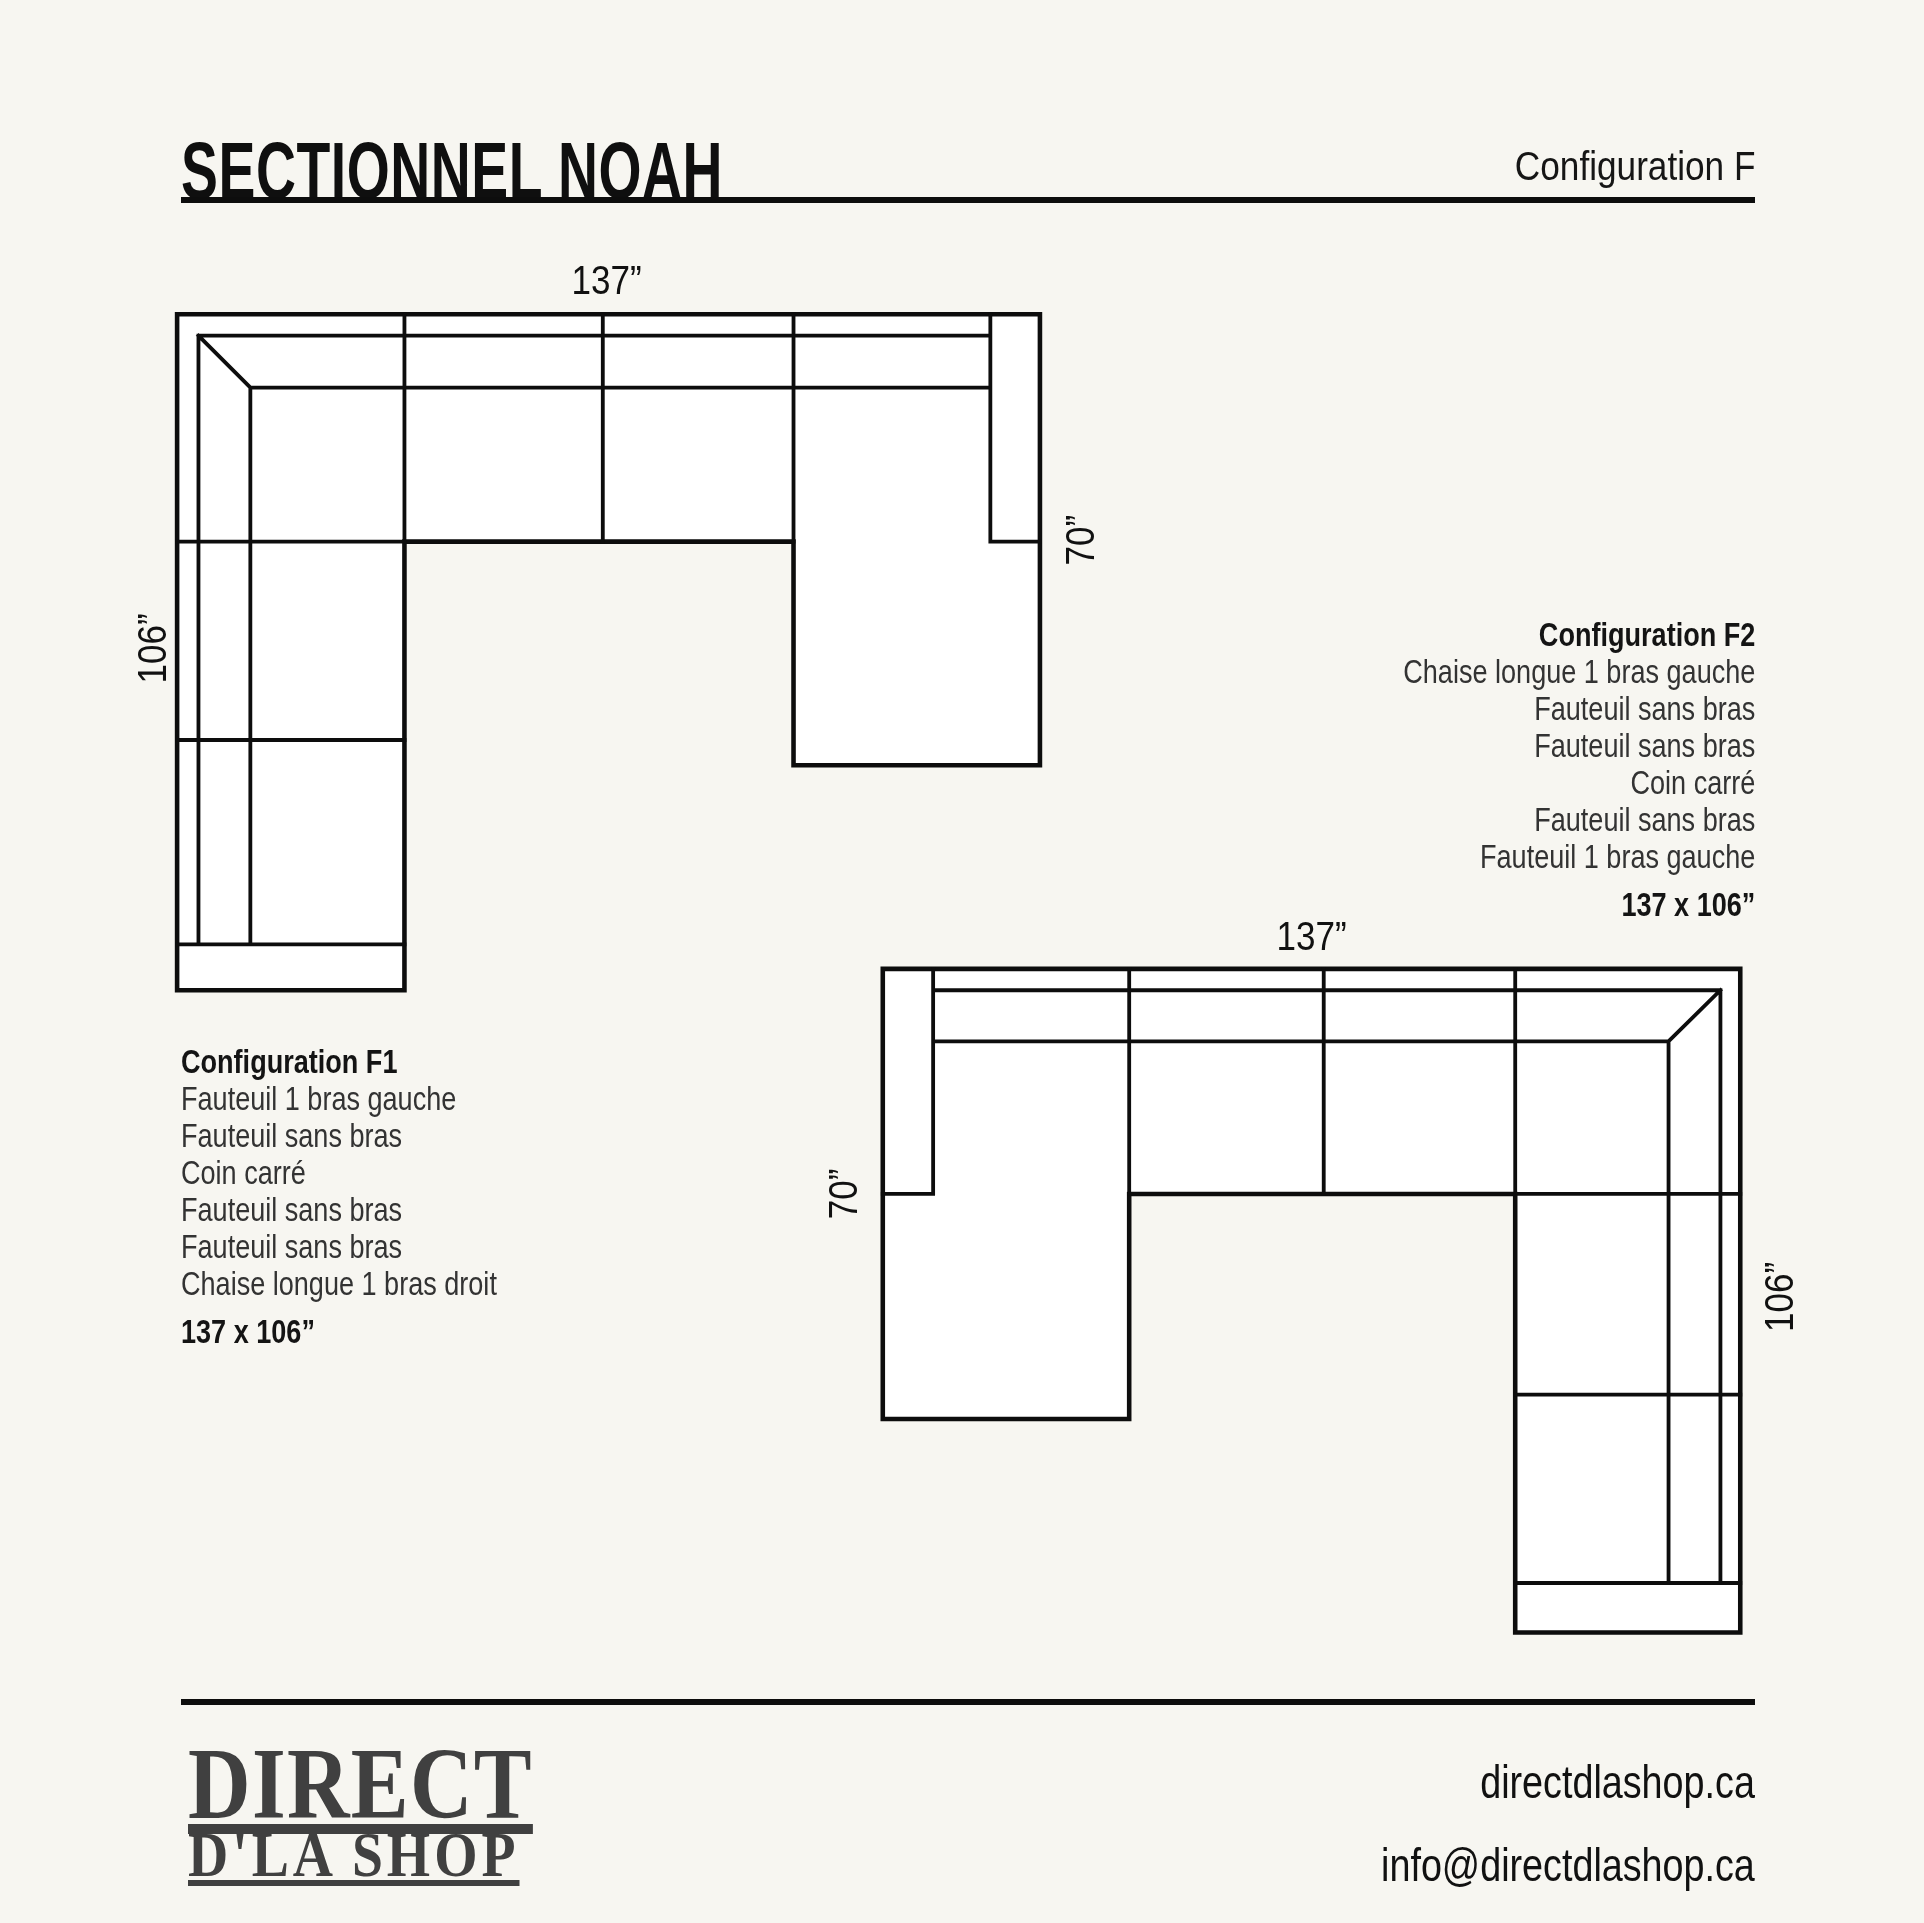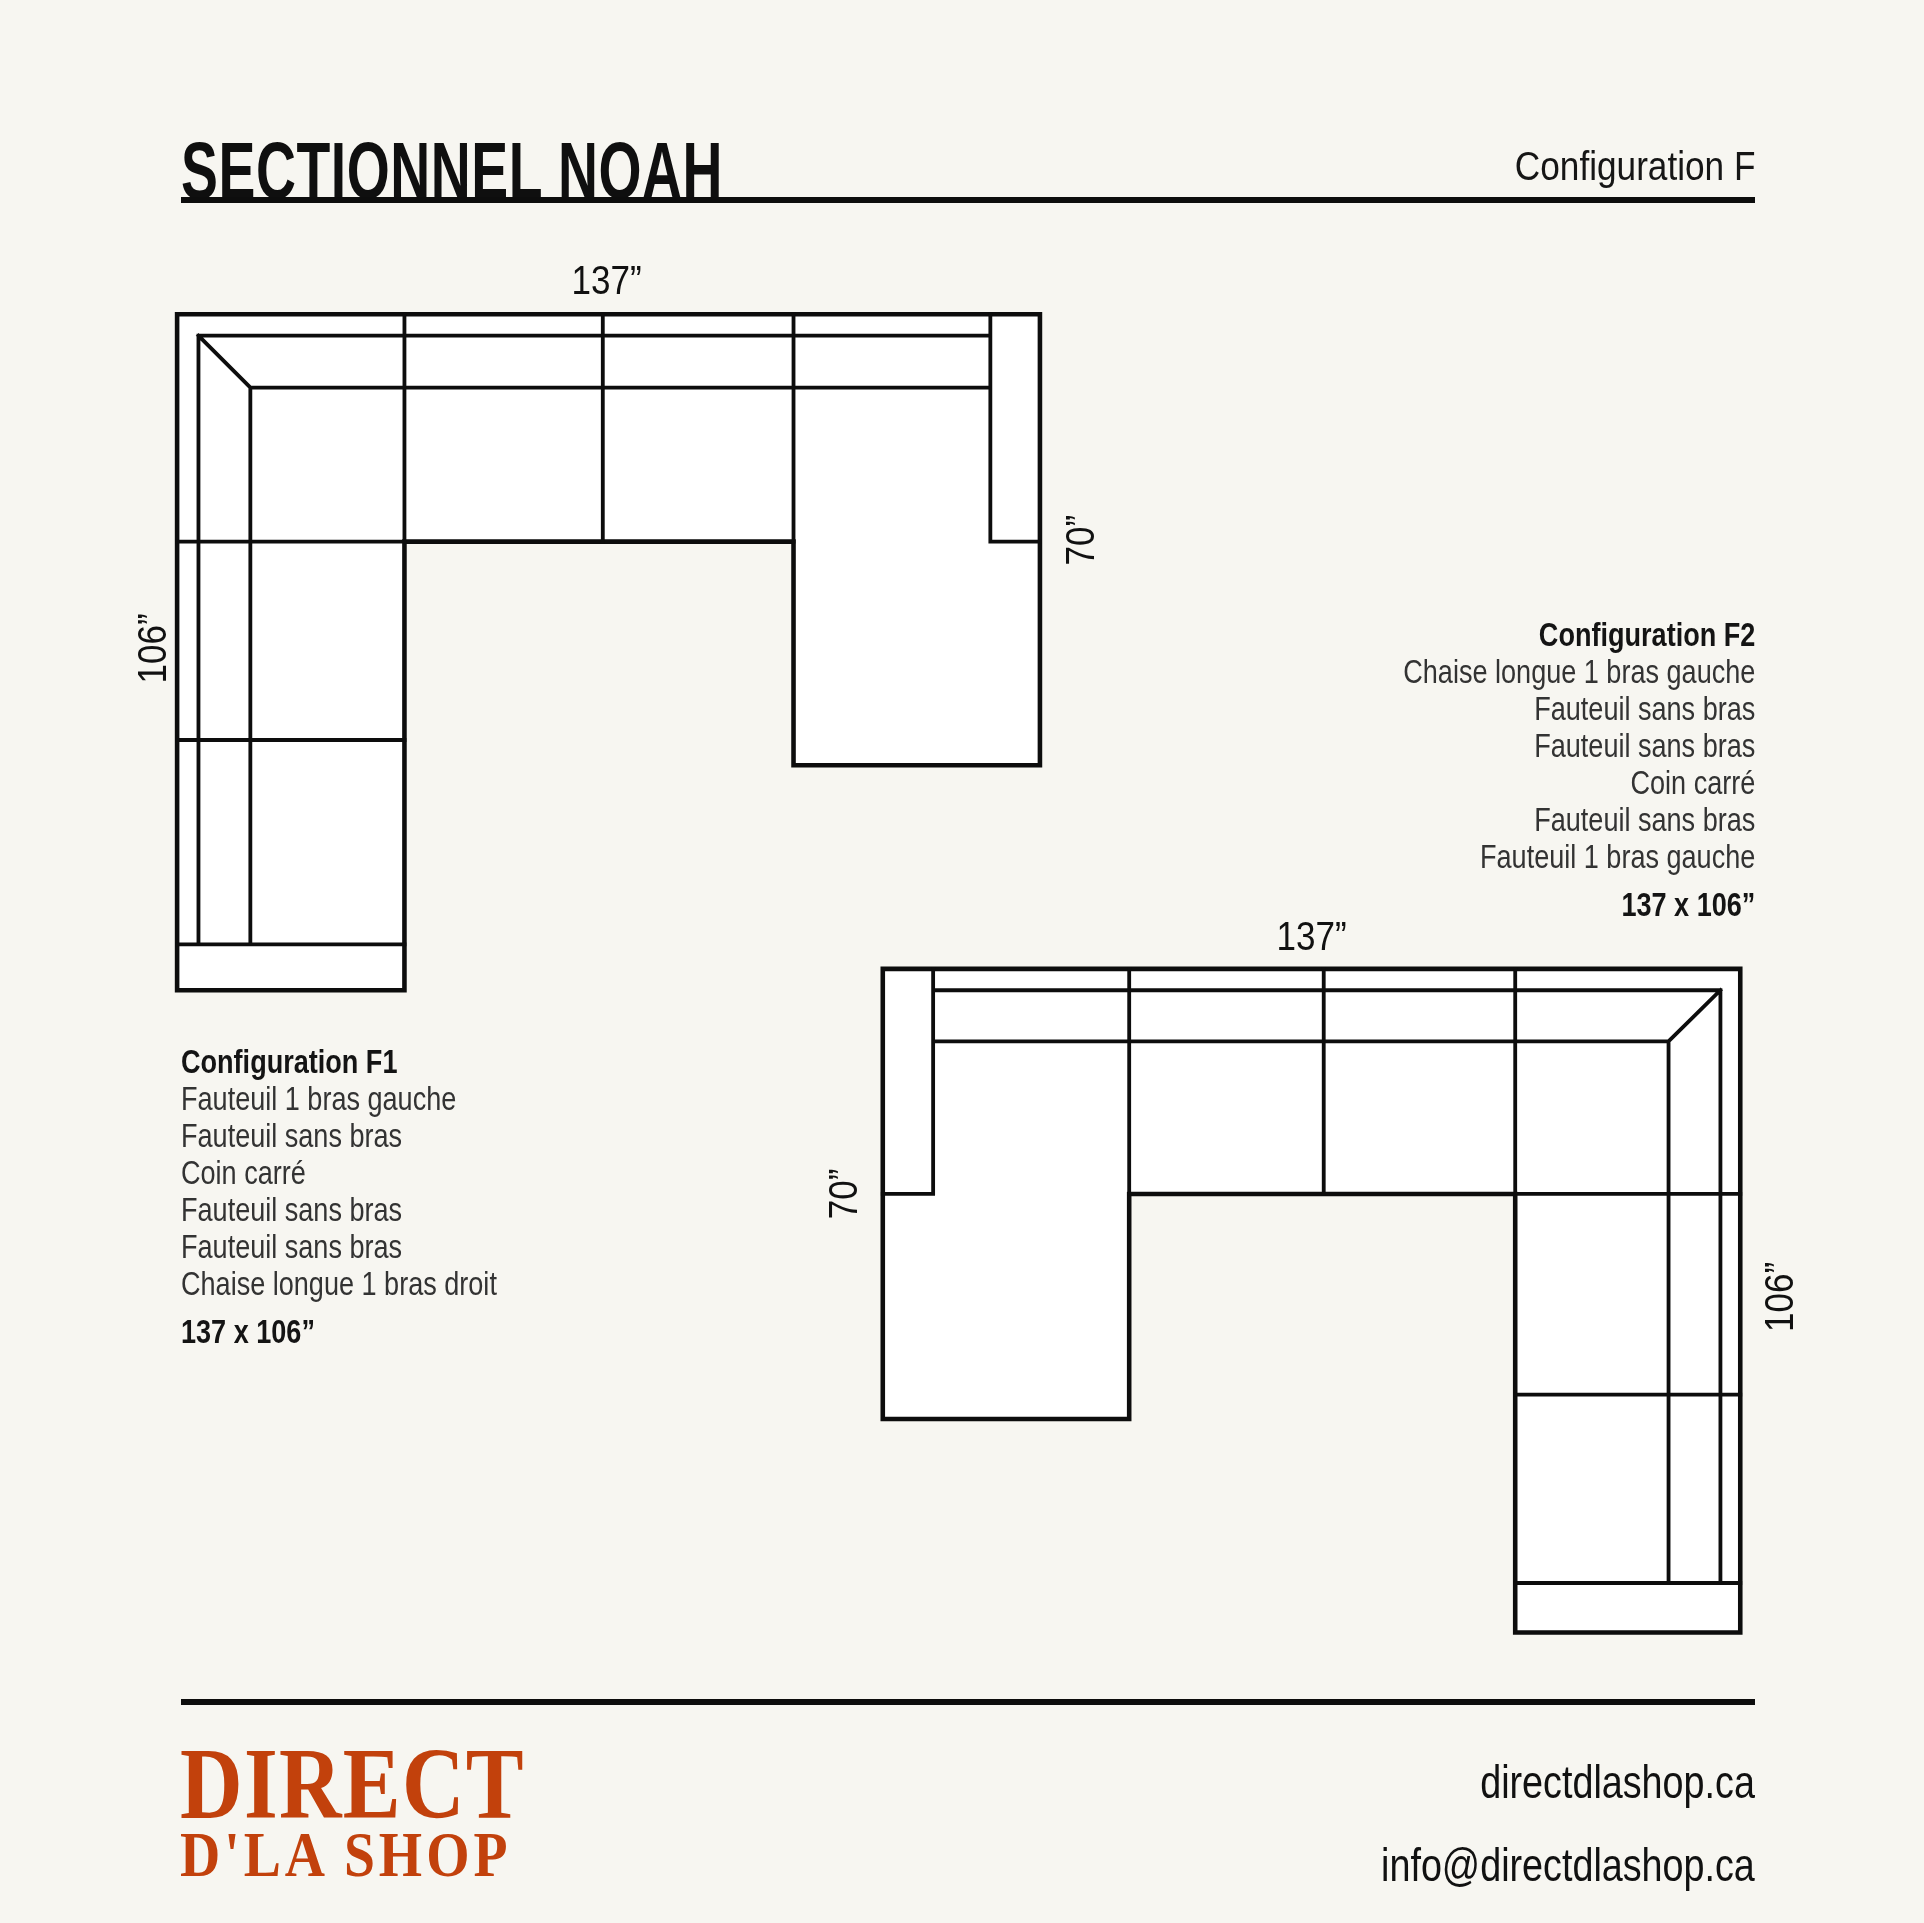--- a/index.html
+++ b/index.html
@@ -38,21 +38,21 @@
 
   .config-block{
     position:absolute;
     font-size:33px;line-height:37px;color:#333333;white-space:nowrap;
   }
   .config-block .block-title{font-weight:700;color:#141414;}
   .config-block .block-size{font-weight:700;color:#141414;margin-top:10.7px;}
   .config-block.f1{left:181px;top:1043px;transform:scaleX(0.82);transform-origin:0 0;}
   .config-block.f2{right:170px;top:616px;text-align:right;transform:scaleX(0.82);transform-origin:100% 0;}
 
-  .brand{position:absolute;left:180px;top:1733px;color:#c2410c;}
+  .brand{position:absolute;left:188px;top:1733px;color:#404040;text-decoration:underline;}
   .brand .brand-main{
     display:block;font-family:"Liberation Serif",serif;font-weight:700;
     font-size:102px;line-height:1;letter-spacing:1.5px;
     transform:scaleX(0.85);transform-origin:0 0;white-space:nowrap;
   }
   .brand .brand-sub{
     display:block;font-family:"Liberation Serif",serif;font-weight:700;
     font-size:64px;line-height:1;letter-spacing:4.6px;margin-top:-12.2px;
     transform:scaleX(0.87);transform-origin:0 0;white-space:nowrap;
   }

